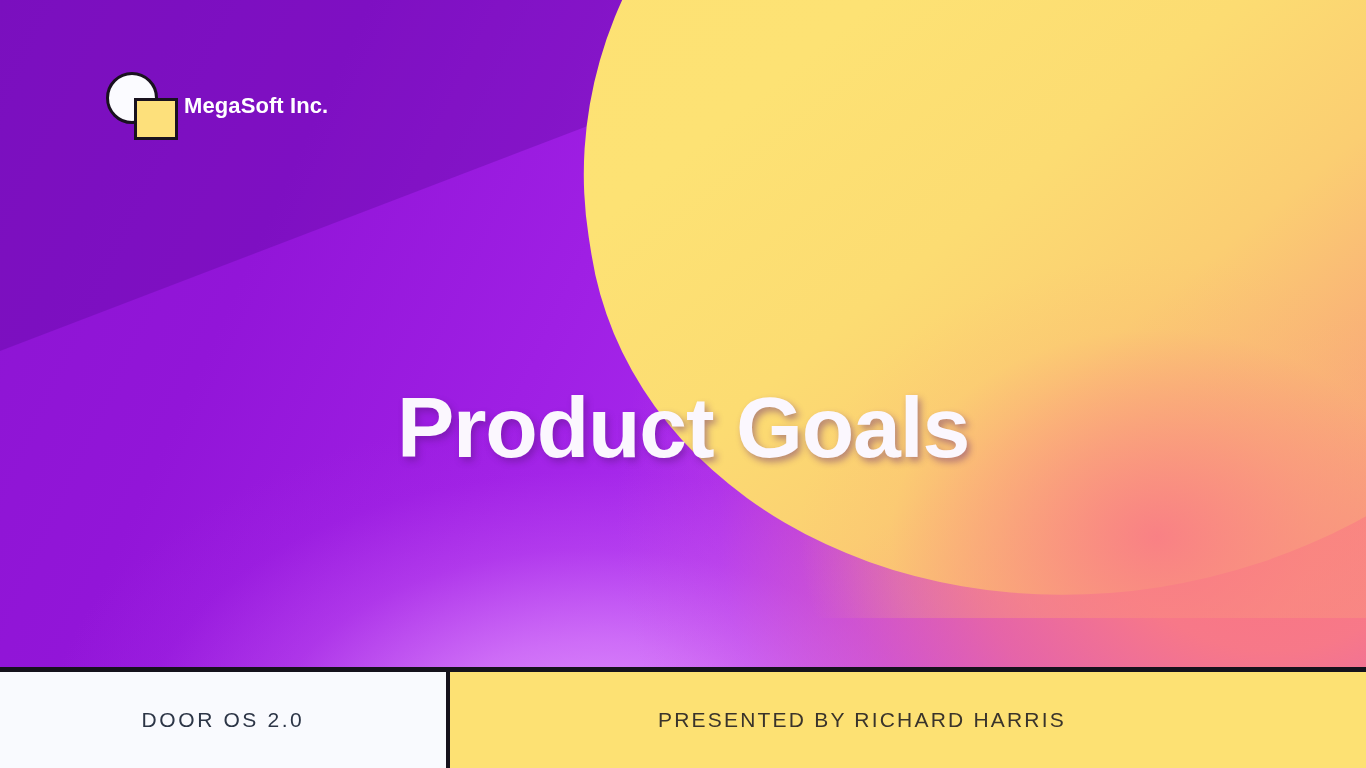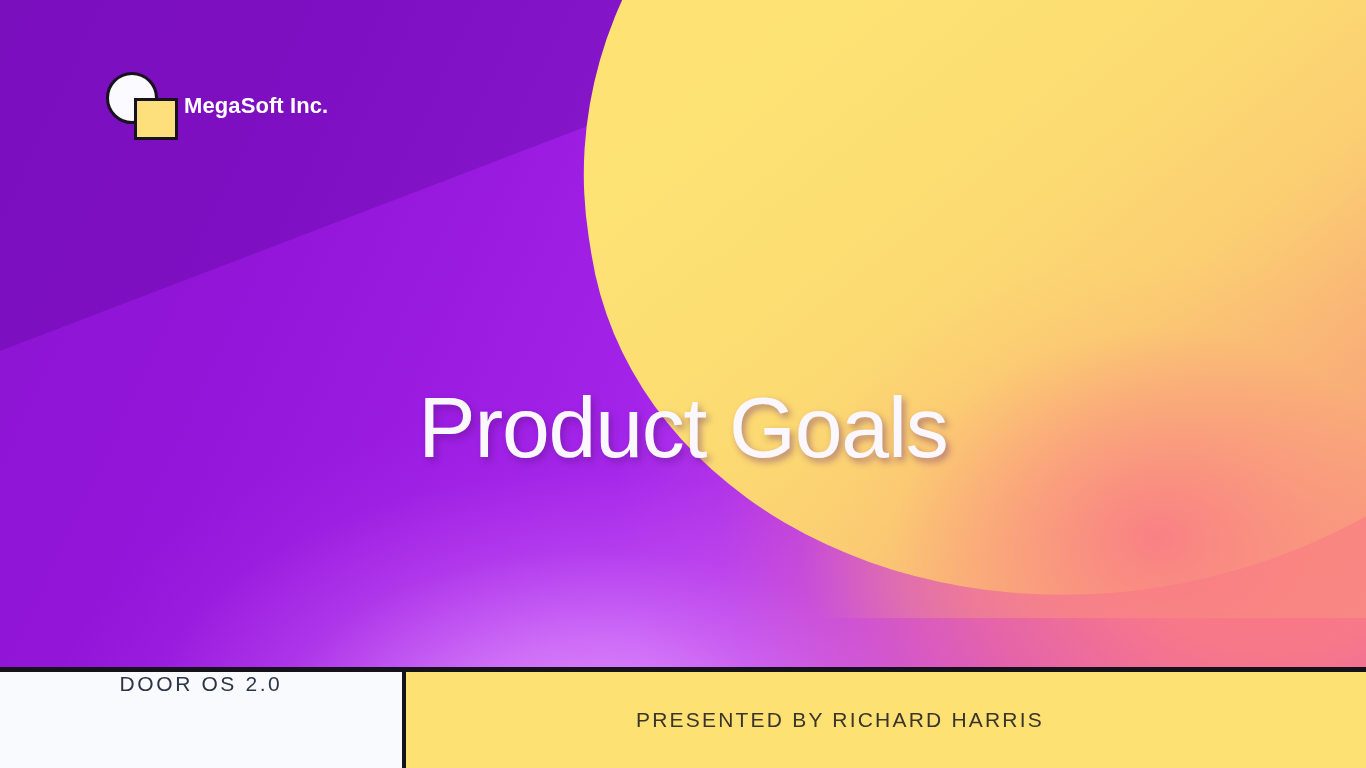--- a/index.html
+++ b/index.html
@@ -180,40 +180,41 @@
     left: 0;
     right: 0;
     top: 324px;
     text-align: center;
     z-index: 5;
   }
   .title {
     display: inline-block;
     color: #FBF7FE;
     font-size: 86px;
-    font-weight: normal;
+    font-weight: bold;
     letter-spacing: -1.2px;
     line-height: 1.05;
     text-shadow: 3px 4px 7px rgba(86,18,120,.42);
   }
 
   
   .footer {
     position: absolute;
     left: 0;
     right: 0;
     bottom: 0;
     height: 96px;
     display: flex;
     z-index: 7;
   }
   .footer-left {
-    width: 402px;
+    width: 446px;
     background: #F9FAFE;
     display: flex;
+    align-items: center;
     justify-content: center;
     box-sizing: border-box;
   }
   .footer-divider {
     width: 4px;
     background: #15121C;
     flex: 0 0 4px;
   }
   .footer-right {
     flex: 1;

